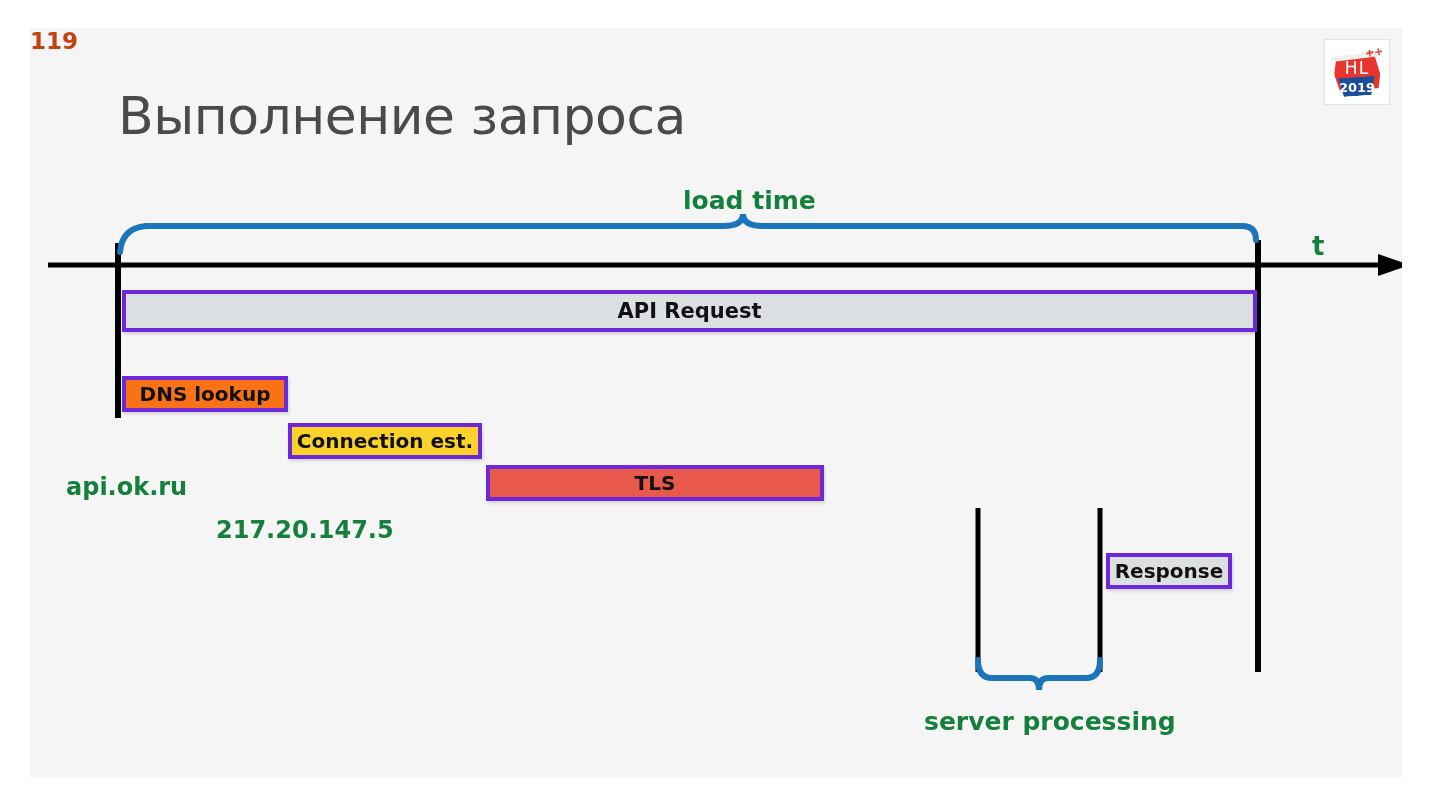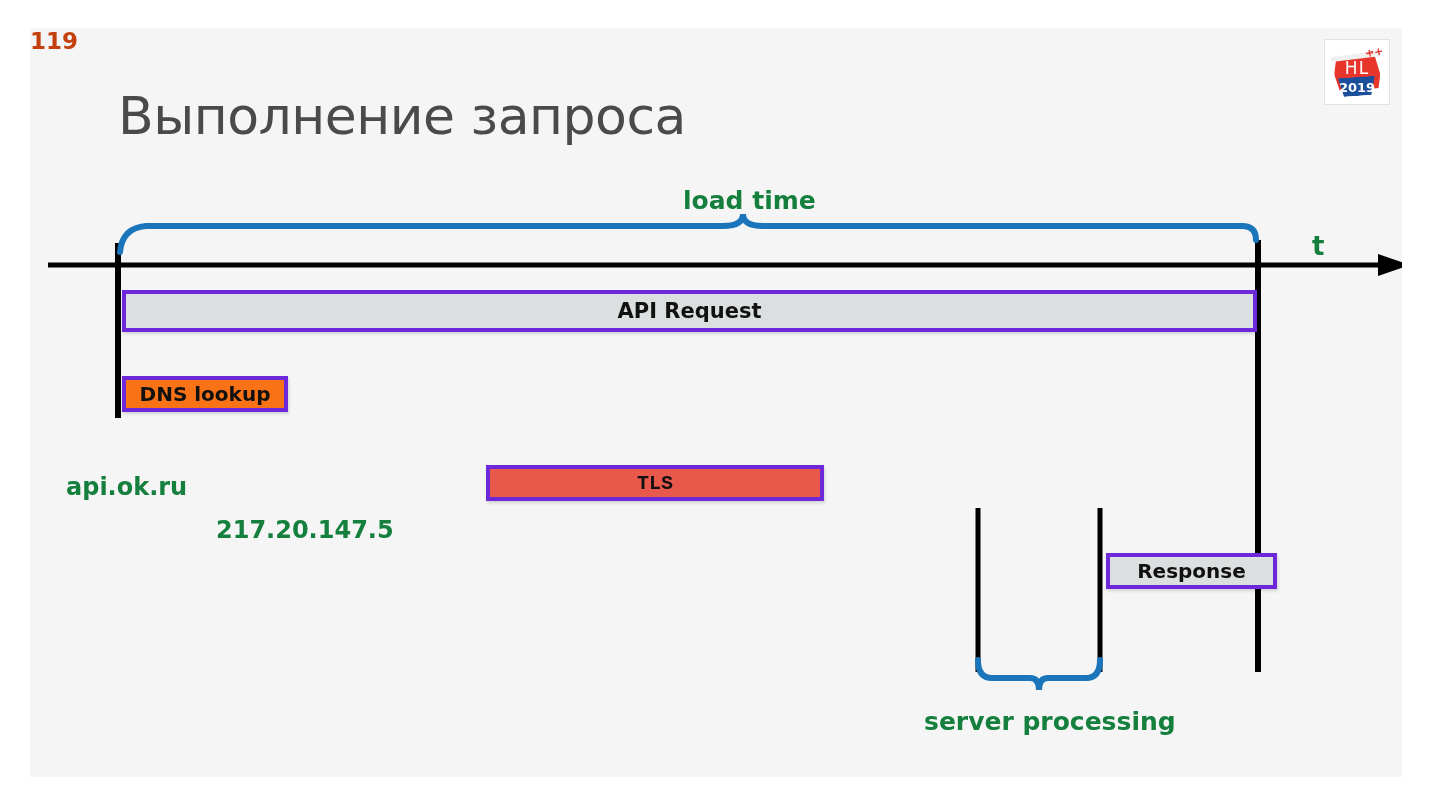--- a/index.html
+++ b/index.html
@@ -127,23 +127,23 @@
     font-size: 20px;
     font-weight: 600;
     color: #111111;
     white-space: nowrap;
     box-shadow: 1px 2px 3px rgba(0,0,0,0.14);
   }
 
   #bar-api      { left: 92px;  top: 262px; width: 1135px; height: 42px; background: #dcdfe0; font-size: 21px; }
   #bar-dns      { left: 92px;  top: 348px; width: 166px;  height: 36px; background: #f97316; }
   #bar-conn     { left: 258px; top: 395px; width: 194px;  height: 36px; background: #fbd229; }
-  #bar-tls      { left: 456px; top: 437px; width: 338px;  height: 36px; background: #e8594c; font-family: Liberation Mono, monospace; }
+  #bar-tls      { left: 456px; top: 437px; width: 338px;  height: 36px; background: #e8594c; }
   #bar-request  { left: 796px; top: 481px; width: 152px;  height: 36px; background: #51a3ef; }
-  #bar-response { left: 1076px;top: 525px; width: 171px;  height: 36px; background: #dcdfe0; }
+  #bar-response { left: 1076px;top: 525px; width: 126px;  height: 36px; background: #dcdfe0; }
 
   
   .red-label {
     position: absolute;
     color: #15803d;
     font-weight: 700;
     white-space: nowrap;
   }
   #label-loadtime   { left: 653px; top: 158px; font-size: 25px; }
   #label-host       { left: 36px;  top: 445px; font-size: 24px; }
@@ -188,20 +188,23 @@
 
       <path d="M 948,632 Q 948,650 962,650 L 1000,650 Q 1009,650 1009,662 Q 1009,650 1018,650 L 1056,650 Q 1070,650 1070,632" fill="none" stroke="#1b75bb" stroke-width="6" stroke-linecap="round"></path>
     </svg>
 
     <div class="bar" id="bar-api">
       <span>API Request</span>
     </div>
     <div class="bar" id="bar-dns">
       <span>DNS lookup</span>
     </div>
+    <div class="bar" id="bar-conn">
+      <span>Connection est.</span>
+    </div>
     <div class="bar" id="bar-tls">
       <span>TLS</span>
     </div>
     <div class="bar" id="bar-response">
       <span>Response</span>
     </div>
 
     <div class="red-label" id="label-loadtime">load time</div>
     <div class="red-label" id="label-host">api.ok.ru</div>
     <div class="red-label" id="label-ip">217.20.147.5</div>

